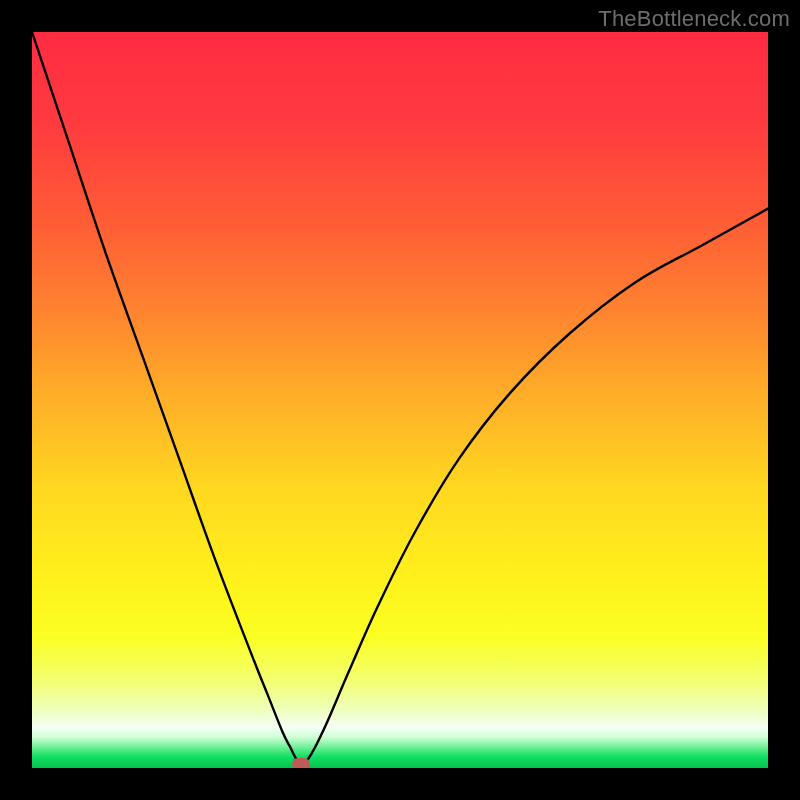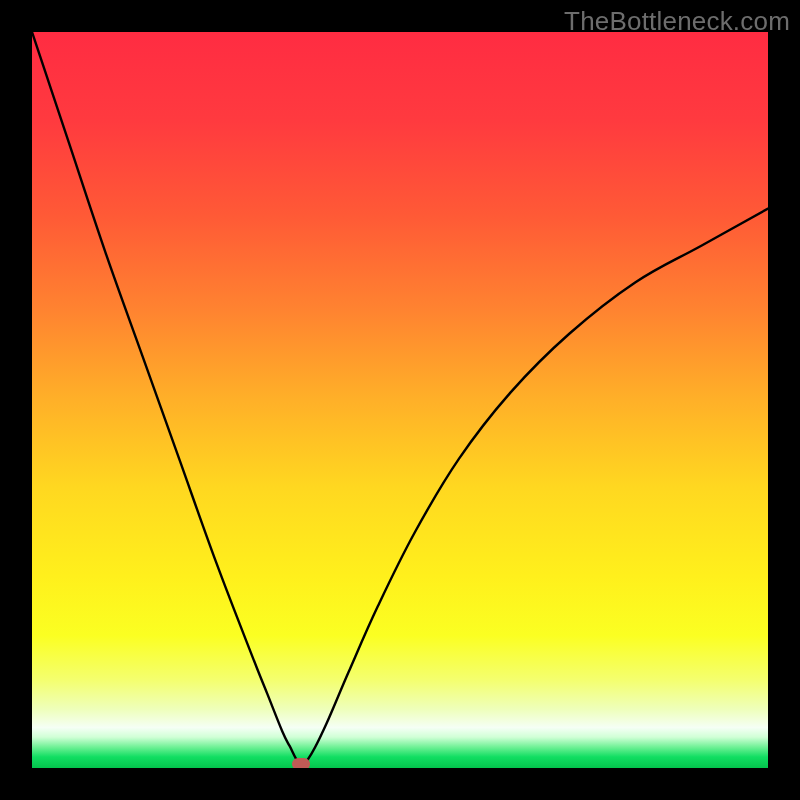--- a/index.html
+++ b/index.html
@@ -39,21 +39,21 @@
     width: 18px;
     height: 12px;
     border-radius: 6px;
     transform: translate(-50%, -50%);
   }
   .watermark {
     position: absolute;
     top: 6px;
     right: 10px;
     color: #6d6d6d;
-    font-size: 26px;
+    font-size: 22px;
     font-weight: 400;
     letter-spacing: 0.2px;
     user-select: none;
   }
 </style>
 </head>
 <body>
 
 <div class="frame">
 

